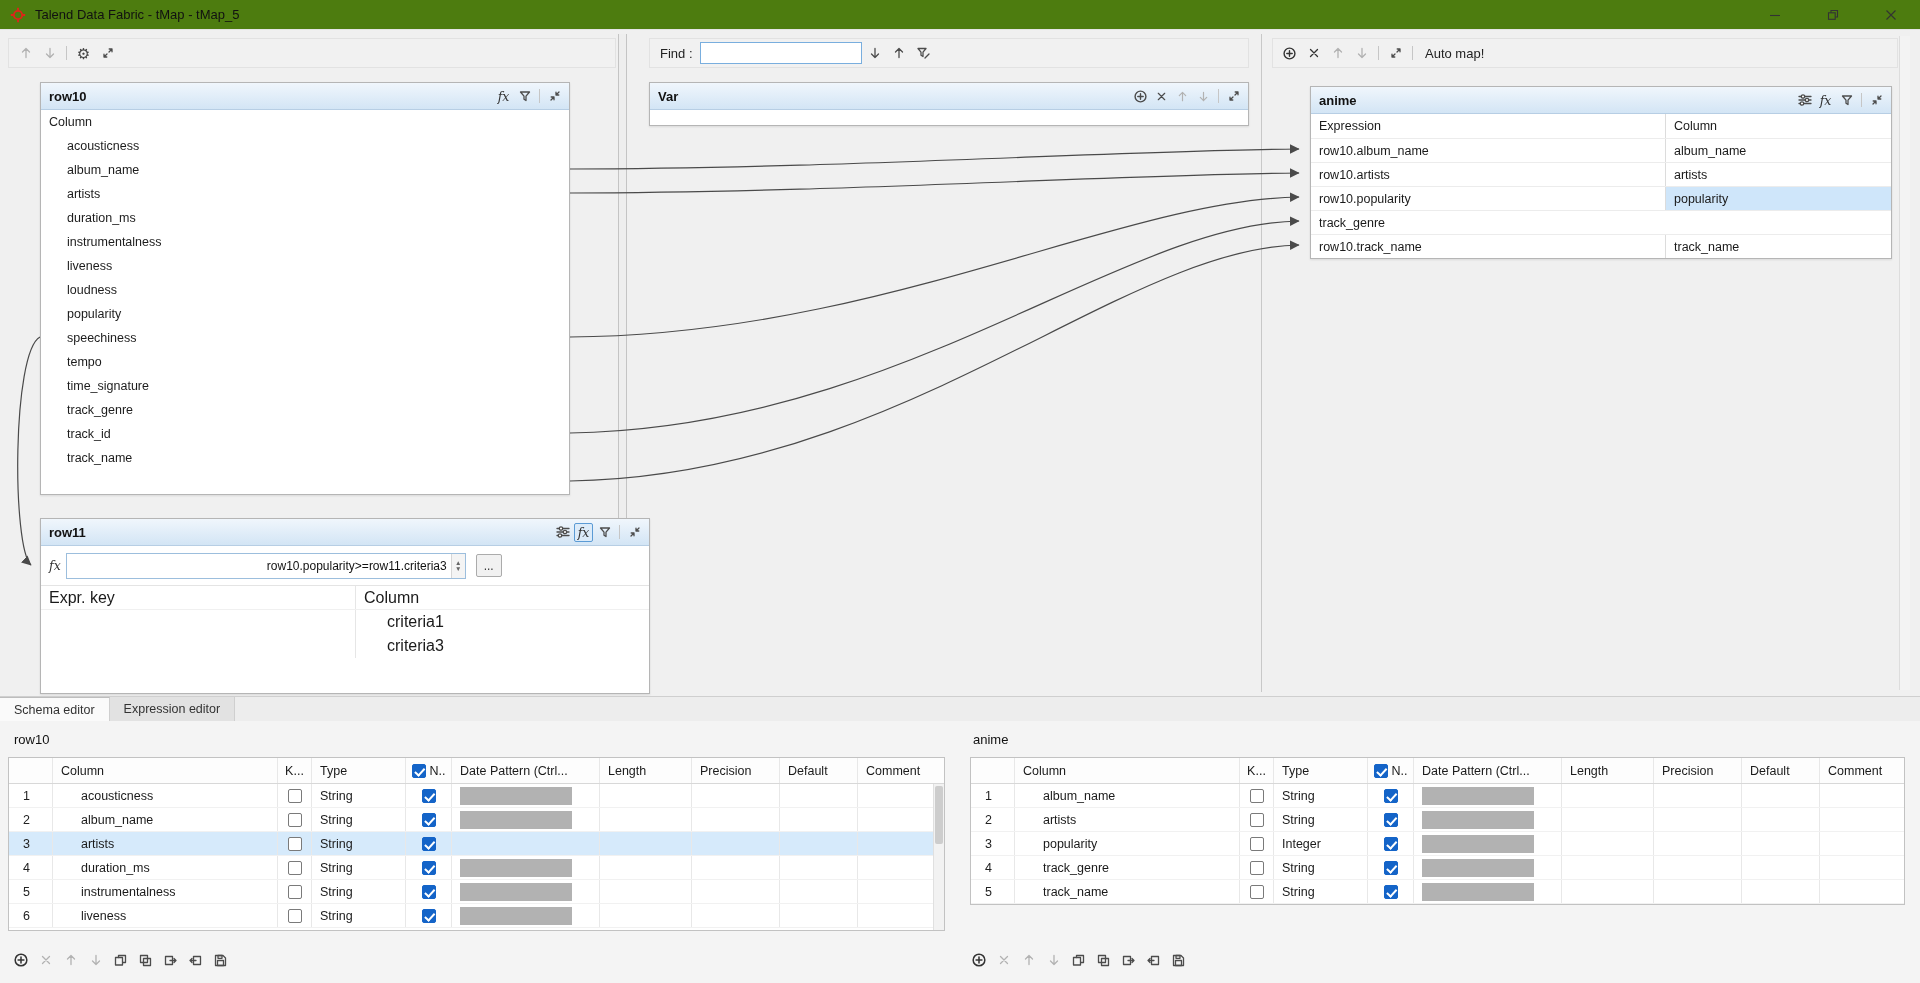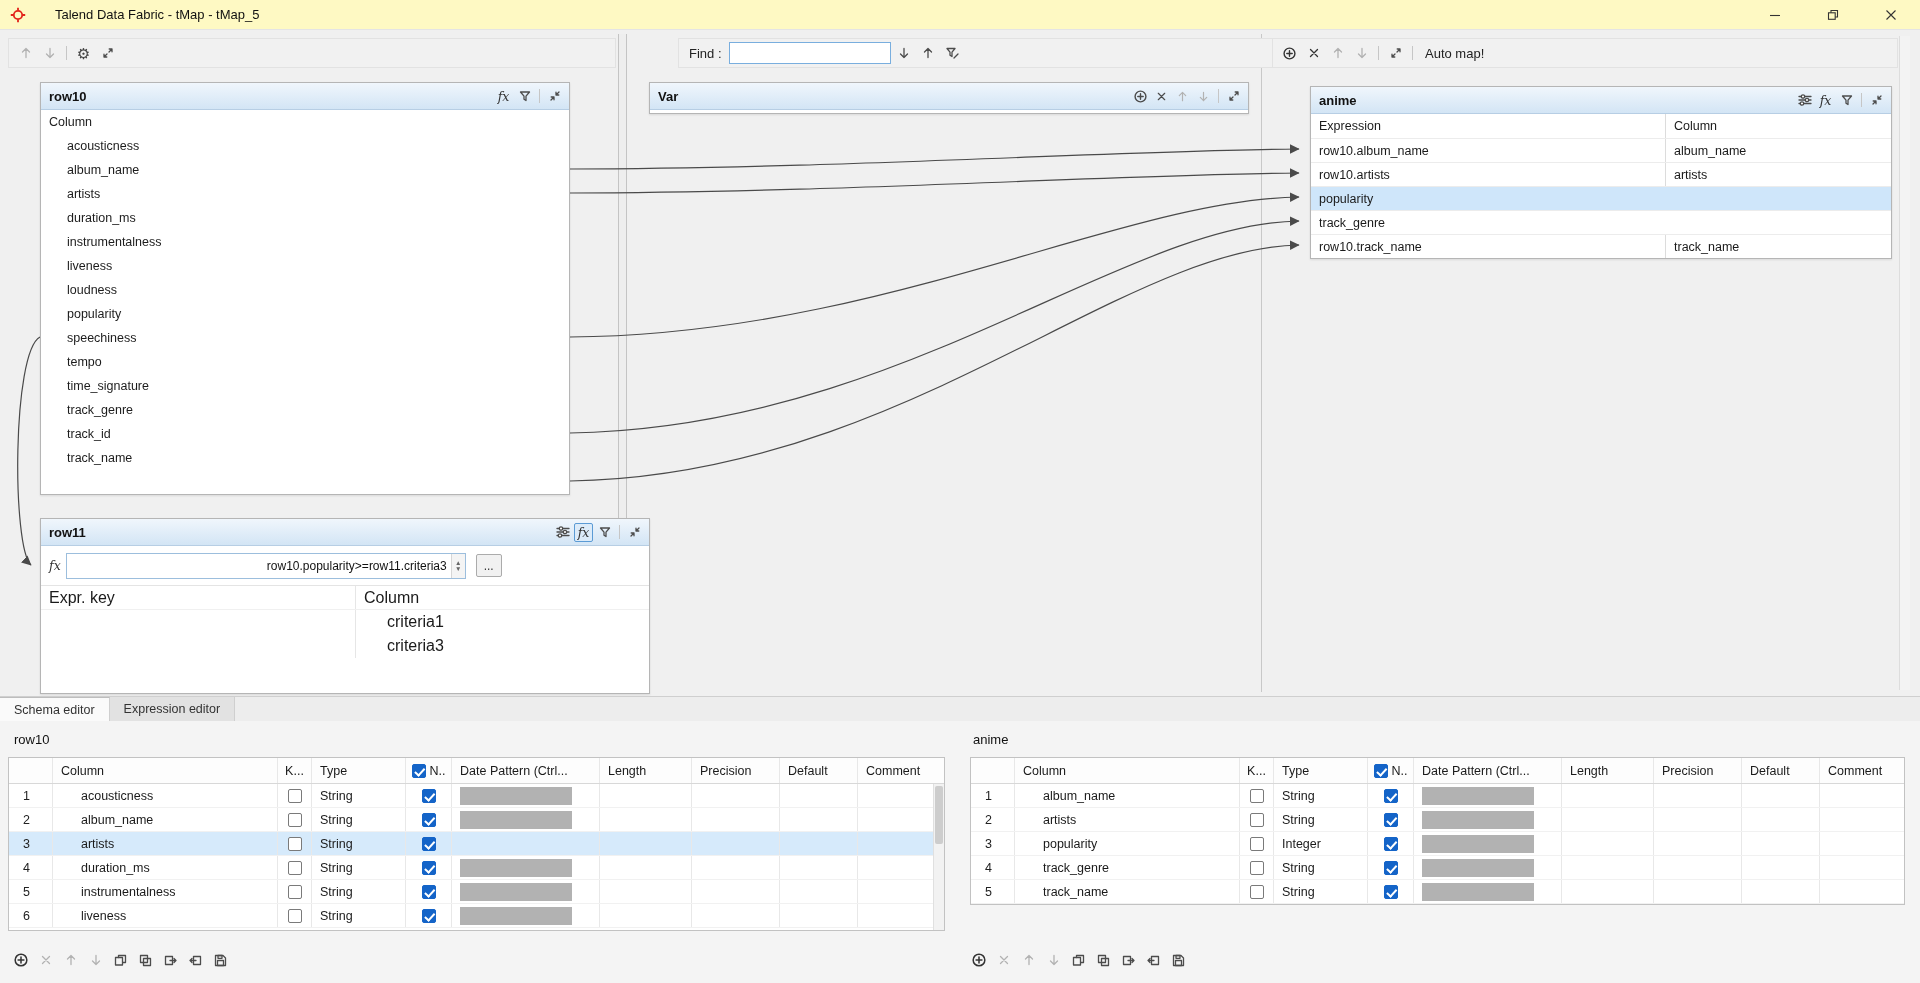--- a/index.html
+++ b/index.html
@@ -1,31 +1,31 @@
 <!DOCTYPE html>
 <html><head>
 <meta charset="utf-8">
 <style>
   *{margin:0;padding:0;box-sizing:border-box;}
   html,body{width:1920px;height:983px;overflow:hidden;}
   body{font-family:"Liberation Sans",sans-serif;font-size:13px;color:#1a1a1a;background:#f0f0f0;}
   .window{position:relative;width:1920px;height:983px;background:#f0f0f0;overflow:hidden;}
 
   
-  .titlebar{position:absolute;top:0;left:0;right:0;height:30px;background:#fef9c3;border-bottom:1px solid #e4e4e4;display:flex;align-items:center;z-index:10;gap:20px;}
+  .titlebar{position:absolute;top:0;left:0;right:0;height:30px;background:#4d7c0f;border-bottom:1px solid #e4e4e4;display:flex;align-items:center;z-index:10;}
   .app-icon{margin:0 9px 0 10px;display:inline-flex;}
   .title-text{font-size:13px;color:#111;}
   .win-controls{margin-left:auto;display:flex;height:100%;}
   .win-btn{width:58px;height:100%;display:flex;align-items:center;justify-content:center;}
   .win-btn svg{stroke:#333;fill:none;stroke-width:1.1;}
 
   
   .toolbar{position:absolute;top:38px;height:30px;background:#f1f1f1;border:1px solid #e2e2e2;display:flex;align-items:center;gap:3px;padding:0 6px;z-index:5;}
   .tb-left{left:8px;width:608px;}
-  .tb-mid{left:678px;width:600px;}
+  .tb-mid{left:649px;width:600px;}
   .tb-right{left:1272px;width:626px;}
   .ico{display:inline-flex;width:21px;height:21px;align-items:center;justify-content:center;border-radius:2px;flex:none;}
   .ico svg{stroke:#4c4c4c;fill:none;stroke-width:1.3;stroke-linecap:round;stroke-linejoin:round;}
   .ico.dis svg{stroke:#b2b2b2;}
   .ico.dark svg{stroke:#333;}
   .glyph{font-size:15px;color:#444;line-height:1;}
   .hsep{width:1px;height:14px;background:#c6c6c6;margin:0 3px;flex:none;}
   .find-label{font-size:13px;margin:0 4px 0 4px;color:#222;}
   .find-input{width:162px;height:22px;border:1px solid #79aede;background:#fff;padding:0 5px;font-family:inherit;font-size:12.5px;}
   .automap{font-size:13px;color:#222;padding:2px 6px;cursor:default;}
@@ -59,21 +59,21 @@
   .expr-input{width:400px;height:26px;border:1px solid #9cbedd;background:#fff;padding:0 18px 0 6px;font-family:inherit;font-size:12px;color:#111;text-align:right;}
   .spinner{position:absolute;right:1px;top:1px;width:14px;height:24px;display:flex;flex-direction:column;align-items:center;justify-content:center;background:#f4f4f4;border-left:1px solid #d6d6d6;color:#666;}
   .spinner span{font-size:6.5px;line-height:6px;}
   .more-btn{margin-left:10px;width:26px;height:23px;border:1px solid #ababab;background:#f1f1f1;font-size:12px;line-height:10px;color:#333;border-radius:2px;}
   .kv-head,.kv-row{display:flex;height:24px;line-height:24px;font-size:16px;}
   .kv-head{border-bottom:1px solid #f0f0f0;}
   .kv-key{width:315px;padding-left:8px;border-right:1px solid #e6e6e6;}
   .kv-col{flex:1;padding-left:8px;}
   .kv-row .kv-col{padding-left:31px;}
 
-  .var-tbl{left:649px;top:82px;width:600px;height:32px;}
+  .var-tbl{left:649px;top:82px;width:600px;height:44px;}
 
   .anime-tbl{left:1310px;top:86px;width:582px;height:173px;}
   .a-2head,.anime-row{display:flex;height:24px;line-height:24px;font-size:12.5px;}
   .a-expr{width:355px;padding-left:8px;border-right:1px solid #dcdcdc;overflow:hidden;white-space:nowrap;}
   .a-col{flex:1;padding-left:8px;overflow:hidden;white-space:nowrap;}
   .anime-row{border-top:1px solid #ececec;}
   .anime-row.sel .a-col{background:#cfe6fa;}
 
   
   .tabbar{position:absolute;top:696px;left:0;right:0;height:25px;background:#ededed;border-top:1px solid #cfcfcf;display:flex;align-items:stretch;z-index:5;}
@@ -412,20 +412,21 @@
 
     <div class="anime-row">
         <span class="a-expr">row10.album_name</span>
         <span class="a-col">album_name</span>
       </div>
         <div class="anime-row">
         <span class="a-expr">row10.artists</span>
         <span class="a-col">artists</span>
       </div>
         <div class="anime-row sel">
+        <span class="a-expr">row10.popularity</span>
         <span class="a-col">popularity</span>
       </div>
         <div class="anime-row">
         <span class="a-col">track_genre</span>
       </div>
         <div class="anime-row">
         <span class="a-expr">row10.track_name</span>
         <span class="a-col">track_name</span>
       </div>
       </div>

